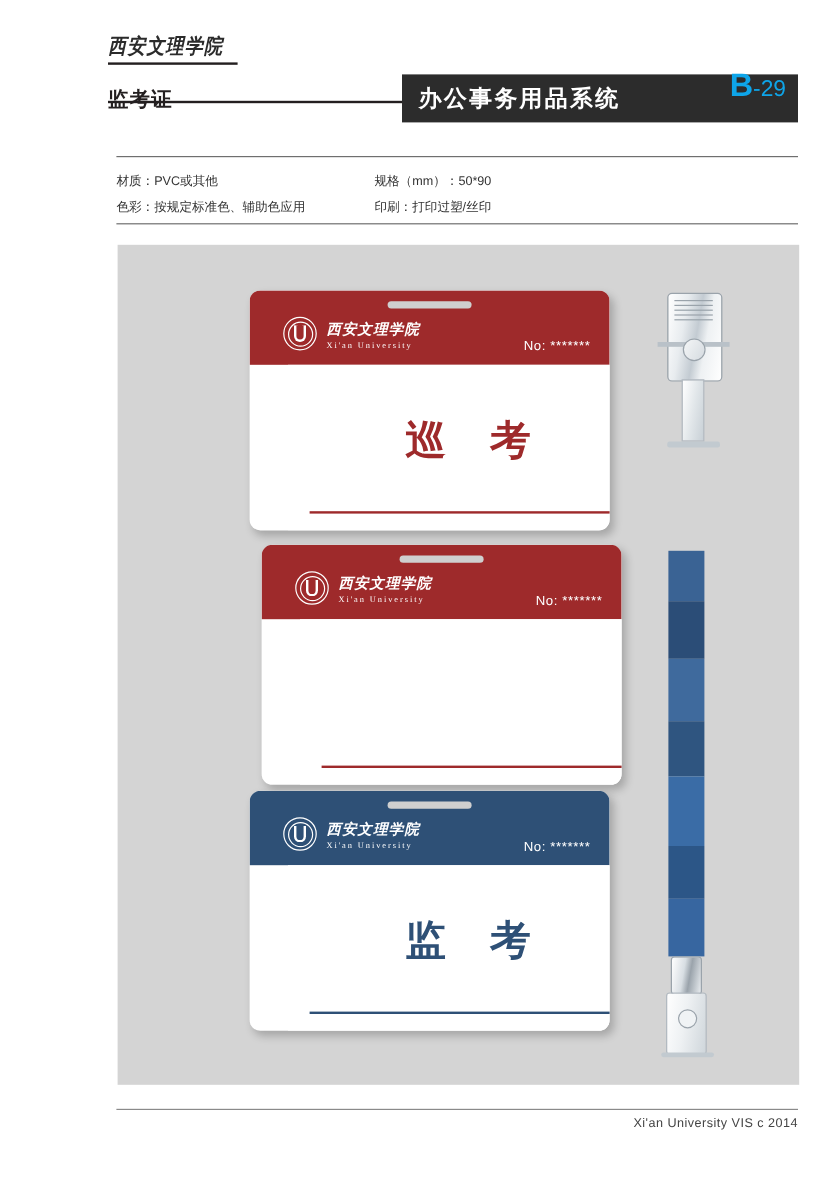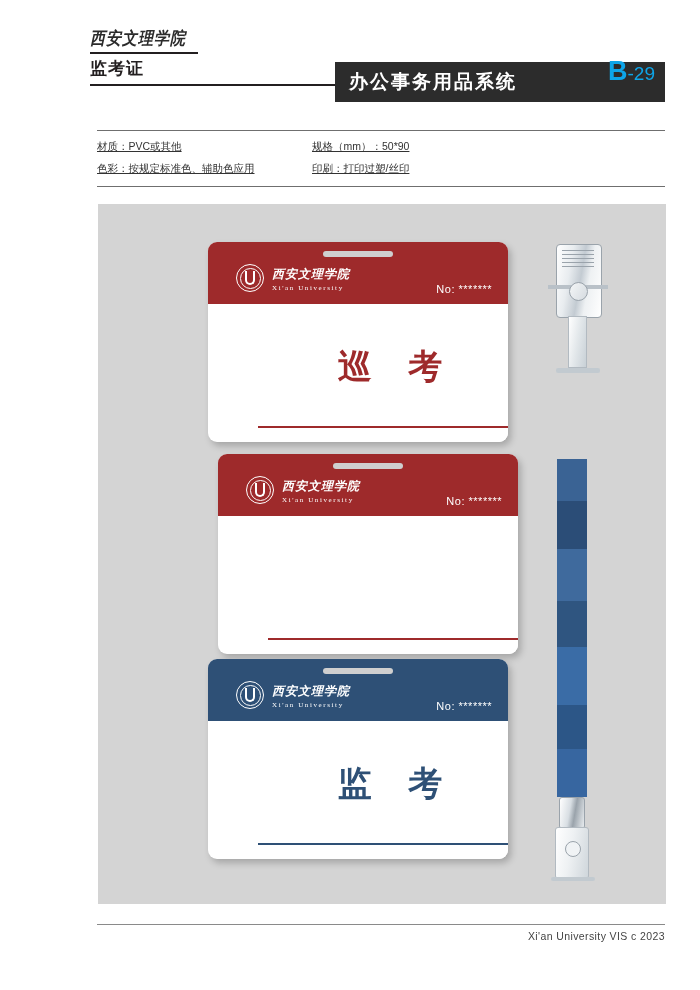--- a/index.html
+++ b/index.html
@@ -49,21 +49,21 @@
     transform: scaleY(1.15);
     transform-origin: left top;
   }
   .logo-rule {
     margin-top: 5px;
     width: 108px;
     height: 2px;
     background: #231f20;
   }
   .doc-title {
-    margin-top: 3px;
+    margin-top: 17px;
     font-size: 17px;
     font-weight: bold;
     letter-spacing: 1px;
     color: #231f20;
   }
   .title-underline {
     position: absolute;
     left: 0;
     top: 56px;
     width: 575px;
@@ -135,22 +135,21 @@
     position: absolute;
     left: 97px;
     top: 140px;
     width: 568px;
     font-size: 10.5px;
     color: #333;
   }
   .spec-row {
     display: flex;
     height: 22px;
-    align-items: flex-start;
-    text-decoration: underline;
+    align-items: center;
   }
   .spec-col-left { width: 215px; }
   .spec-col-right { width: 300px; }
 
   
   .artboard {
     position: absolute;
     left: 98px;
     top: 204px;
     width: 568px;
@@ -570,15 +569,15 @@
       </div>
       <div class="clasp"></div>
       <div class="clasp-body"></div>
       <div class="clasp-hole"></div>
       <div class="clasp-base"></div>
     </div>
 
   </div>
 
   <div class="footer-rule"></div>
-  <div class="footer-text">Xi'an University VIS  ᴄ 2023</div>
+  <div class="footer-text">Xi'an University VIS  ᴄ 2014</div>
 
 </div>
 
 </body></html>

